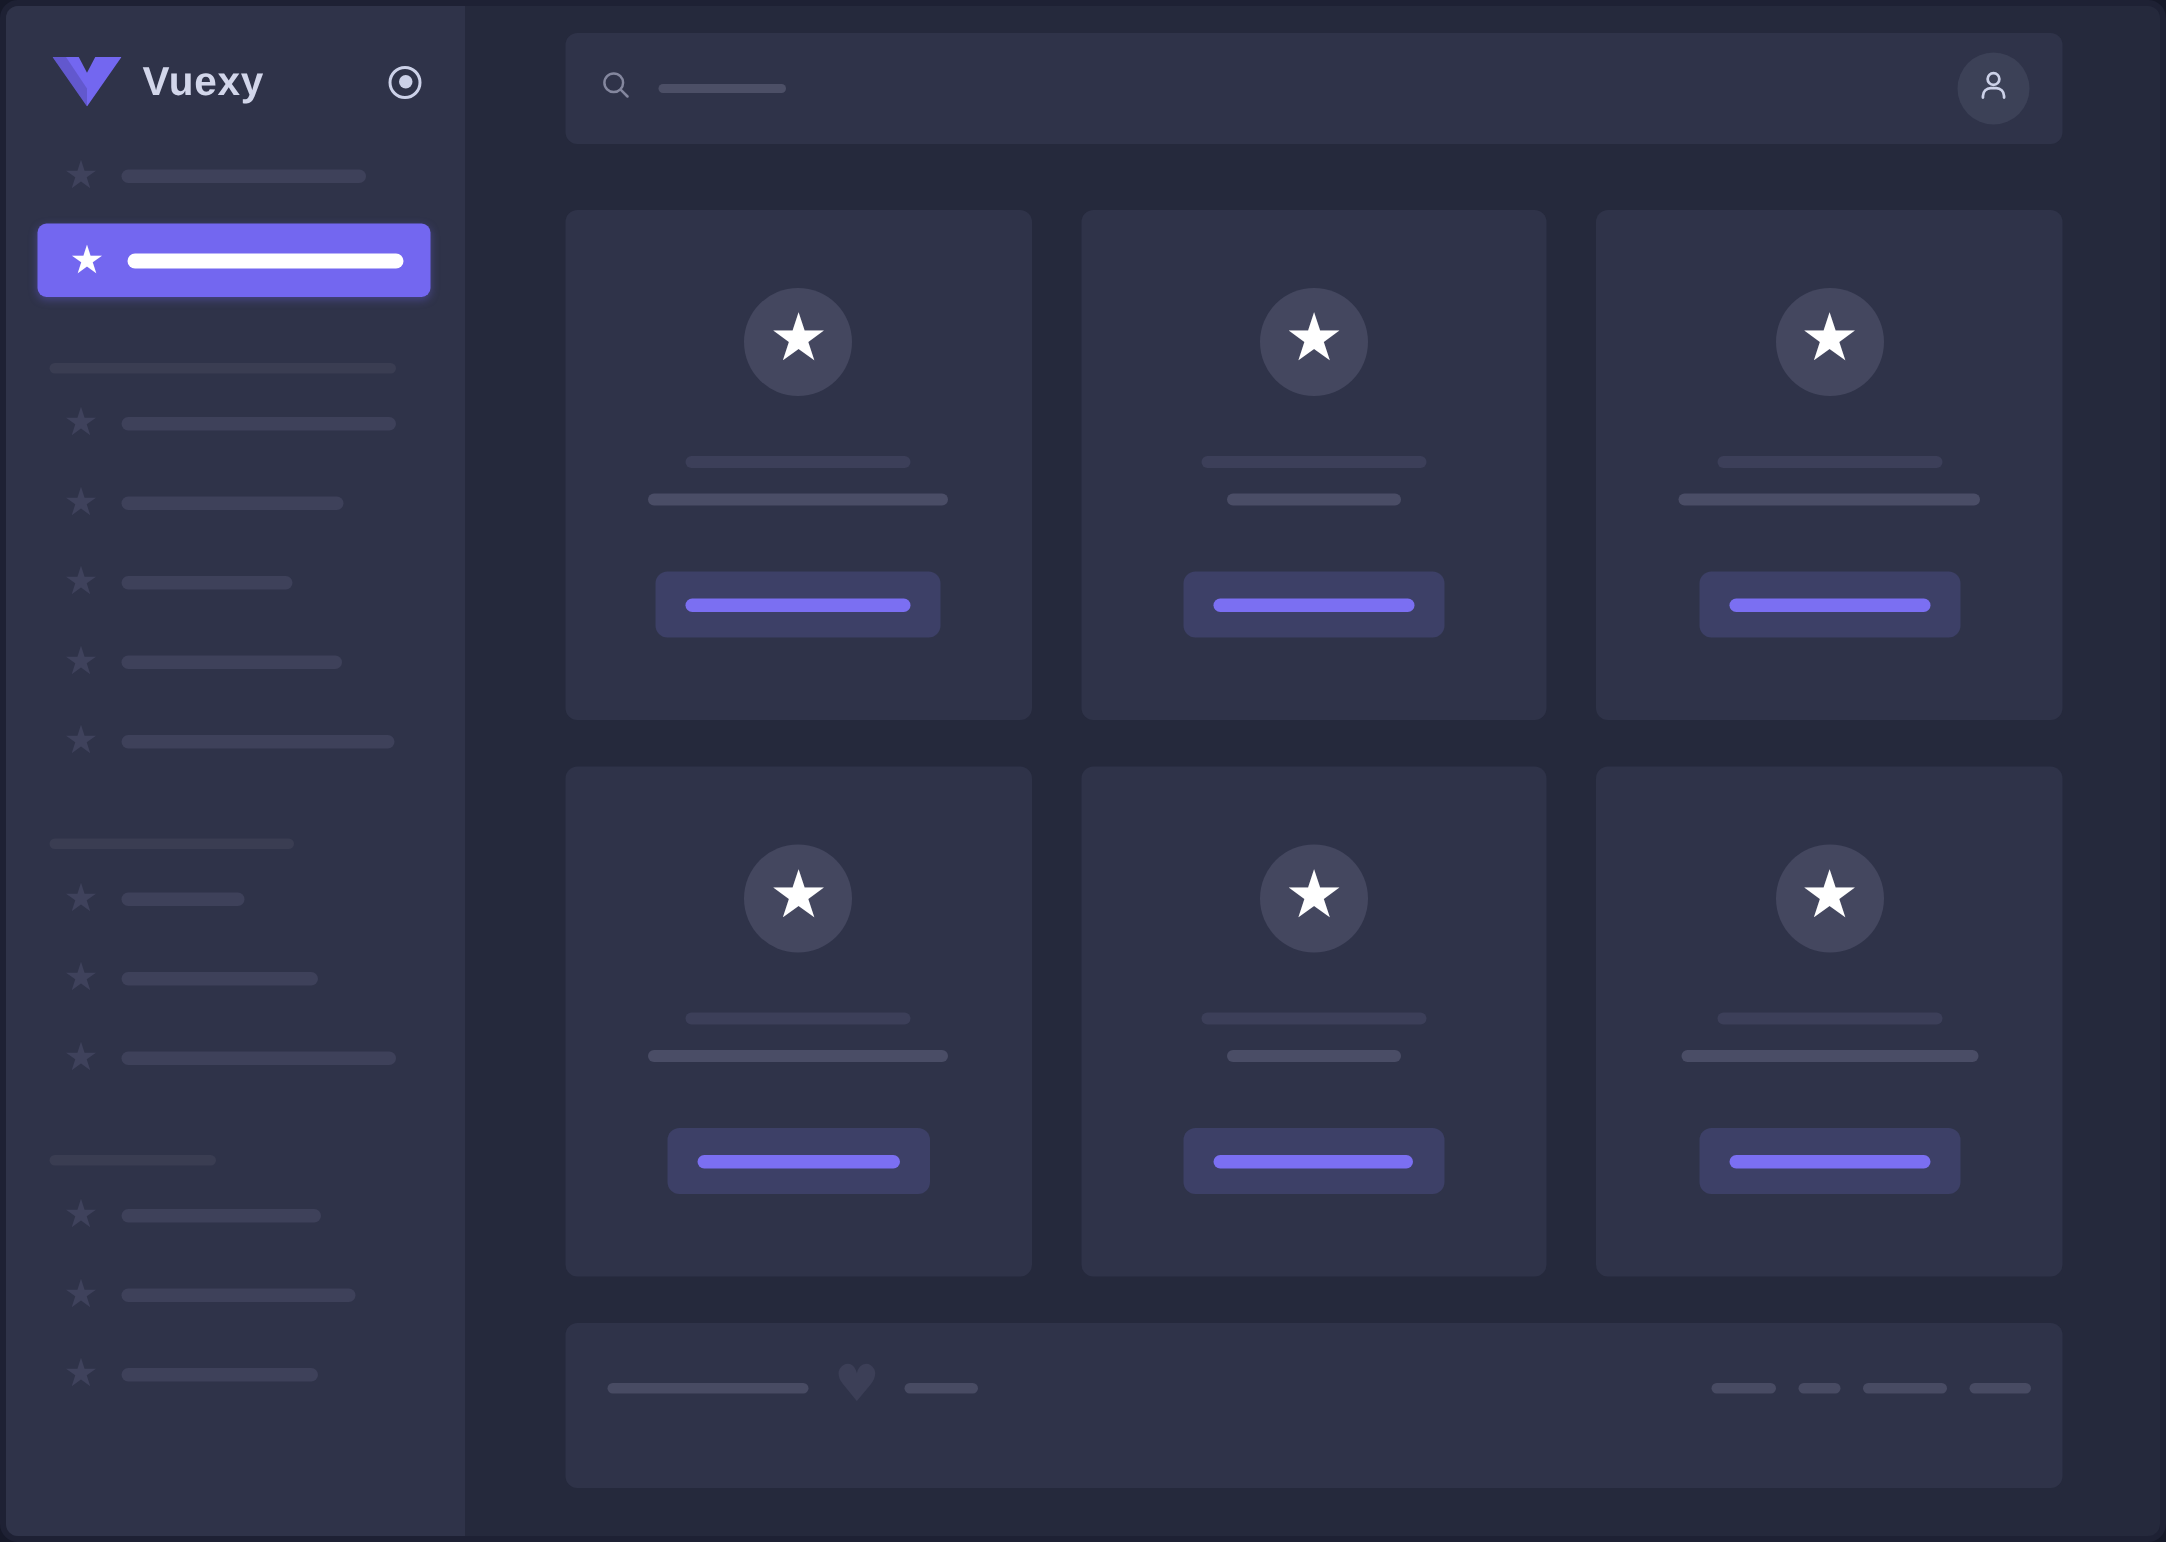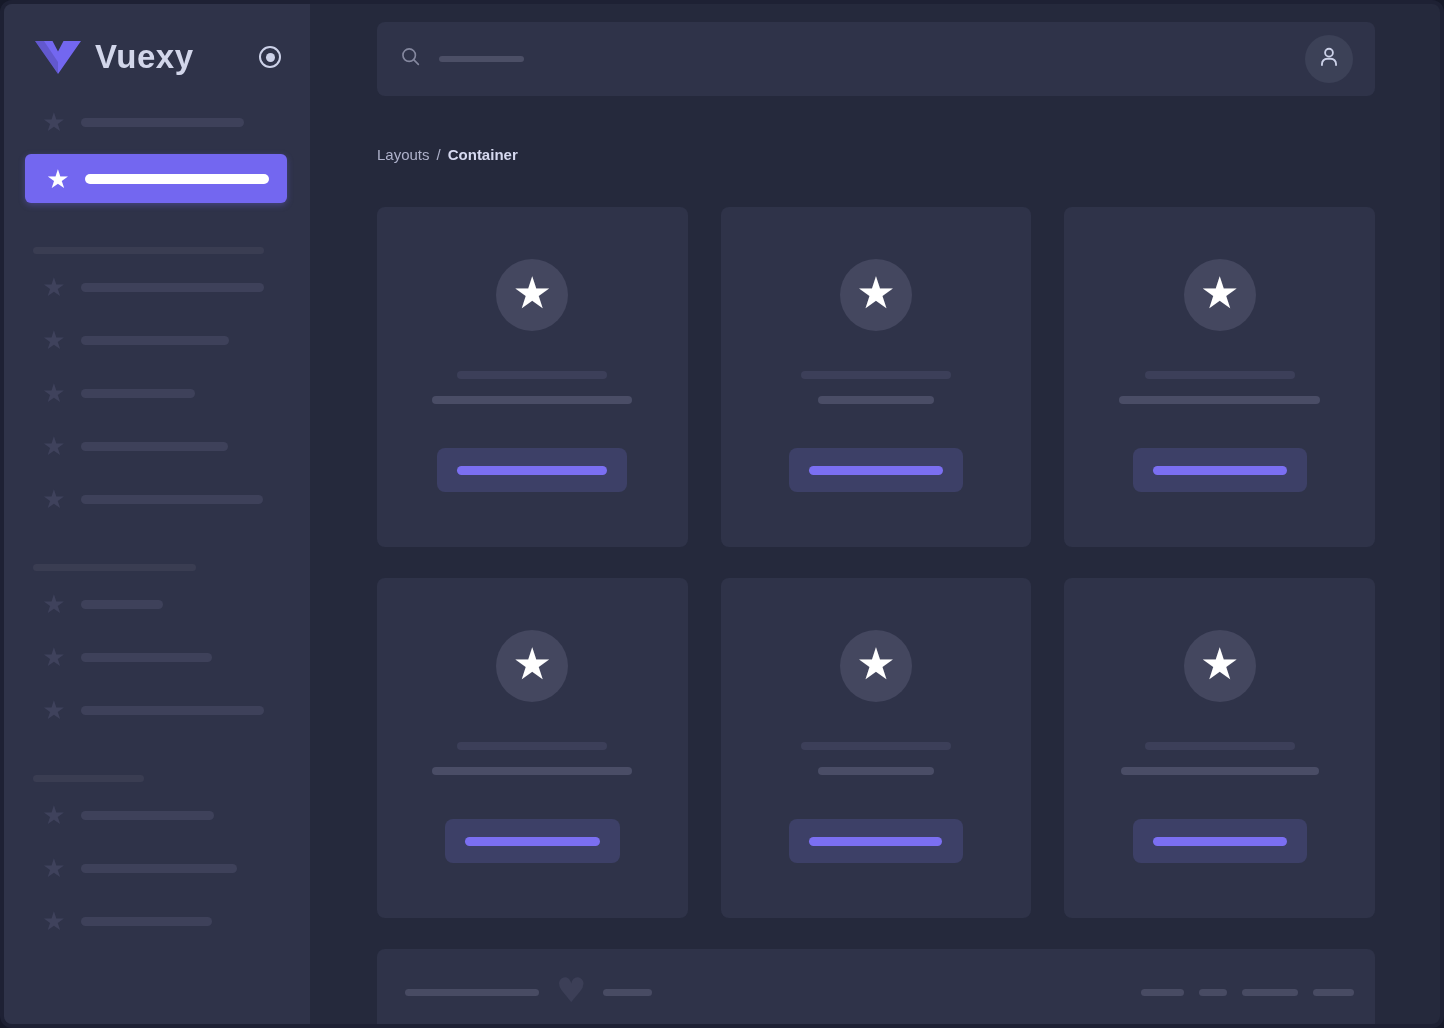--- a/index.html
+++ b/index.html
@@ -19,21 +19,21 @@
   }
   
   .sidebar {
     width: 306px; flex: none;
     background: var(--surface, #2f3349);
     overflow: hidden;
   }
   .sidebar-header { display: flex; align-items: center; padding: 34px 29px 0 31px; }
   .logo-icon svg { display: block; }
   .logo-text {
-    margin-left: 14px; font-size: 33px; font-weight: bold;
+    margin-left: 14px; font-size: 27px; font-weight: bold;
     color: var(--text, #d2d6ea); letter-spacing: 0.5px;
   }
   .pin-toggle {
     margin-left: auto; width: 22px; height: 22px;
     border: 2px solid var(--icon, #ccd1e8); border-radius: 50%;
     display: flex; align-items: center; justify-content: center; cursor: pointer;
   }
   .pin-dot { width: 9px; height: 9px; border-radius: 50%; background: var(--icon, #ccd1e8); }
   #sidebar-nav { margin-top: 25px; }
   .nav-item {
@@ -209,25 +209,20 @@
       <div class="avatar">
         <span>
           <svg width="26" height="26" viewBox="0 0 24 24" fill="none" stroke="#ccd1e8" stroke-width="1.7" stroke-linecap="round">
             <circle cx="12" cy="8" r="3.6"></circle>
             <path d="M5.5 19.4 v-1 a4.8 4.8 0 0 1 4.8-4.8 h3.4 a4.8 4.8 0 0 1 4.8 4.8 v1"></path>
           </svg>
         </span>
       </div>
     </header>
 
-    <div class="breadcrumb">
-      <span class="parent">Layouts</span>
-      <span class="sep">/</span>
-      <span class="current">Container</span>
-    </div>
 
     <div class="grid" id="cards-grid">
         <div class="card">
           <div class="card-circle">
             <span class="star">★</span>
           </div>
           <div class="card-line l1" style="width: 150px;"></div>
           <div class="card-line l2" style="width: 200px;"></div>
           <div class="card-btn" style="width: 190px;">
             <span class="btn-bar" style="width: 150px;"></span>

